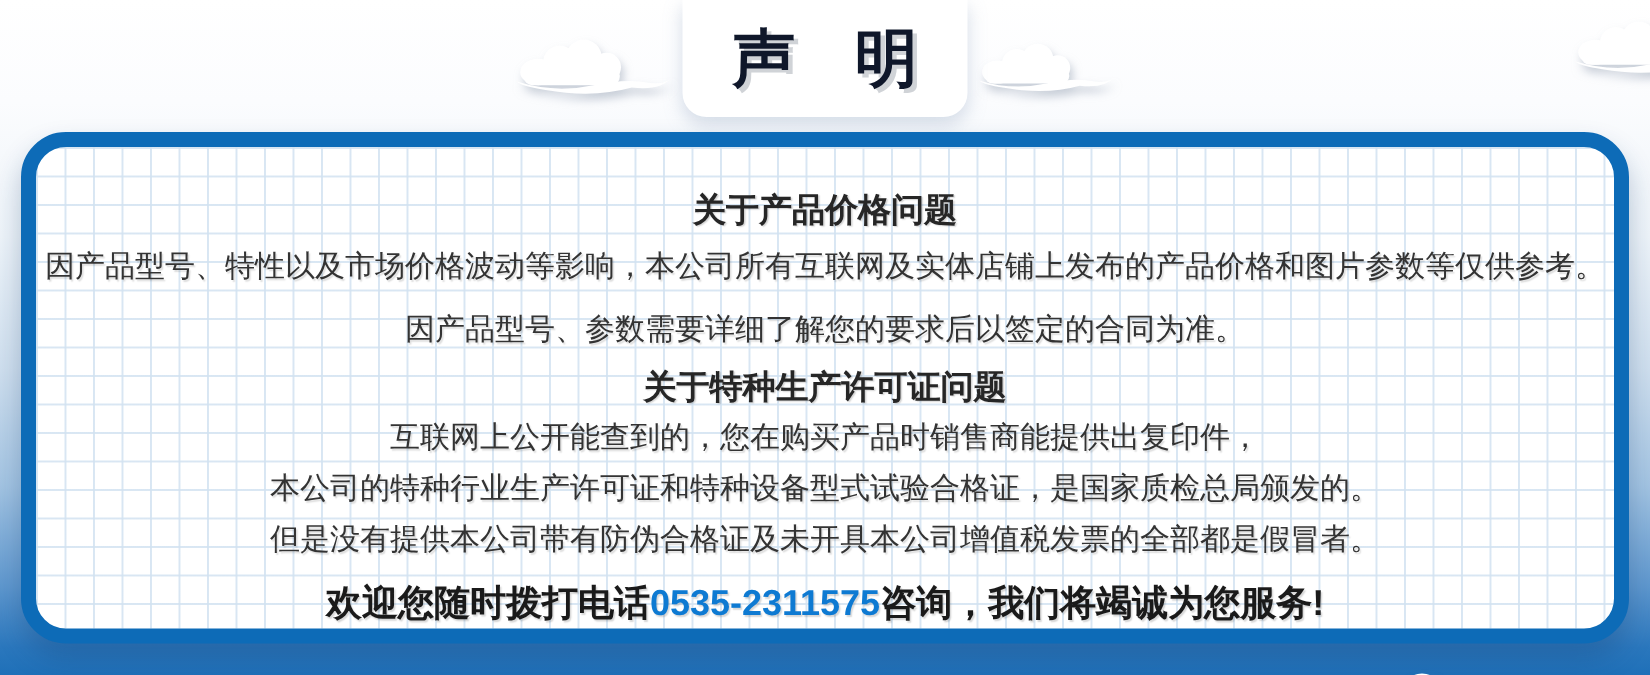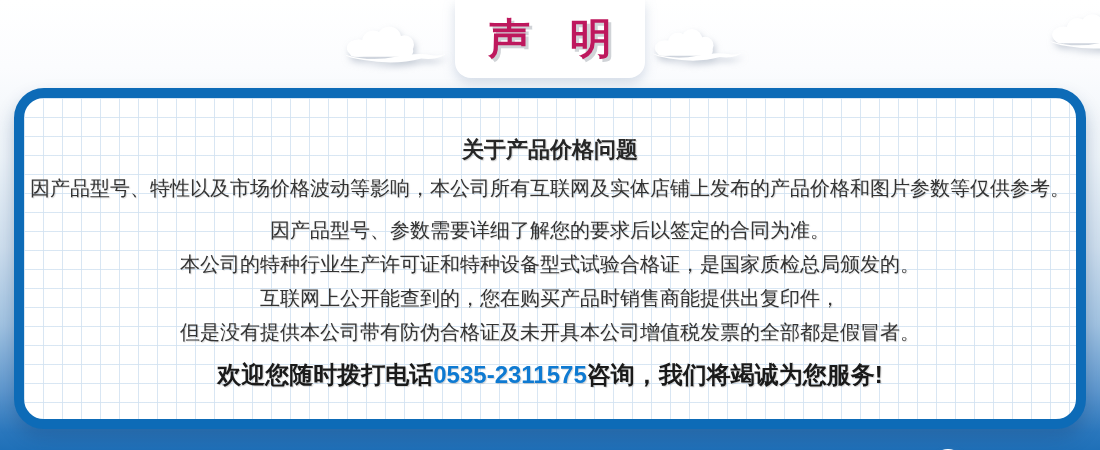--- a/index.html
+++ b/index.html
@@ -14,21 +14,21 @@
 
   
   .title-box {
     position:absolute; left:50%; transform:translateX(-50%);
     top:0; width:190px; height:78px;
     background:#ffffff; border-radius:0 0 16px 16px;
     box-shadow:0 5px 12px rgba(140,160,190,.35);
     display:flex; align-items:center; justify-content:center;
   }
   .title-text {
-    font-size:42px; font-weight:bold; color:#be185d;
+    font-size:42px; font-weight:bold; color:#0f172a;
     letter-spacing:14px; padding-left:14px; line-height:1;
     text-shadow:3px 3px 0 rgba(170,175,182,.55);
   }
 
   .cloud { position:absolute; filter:drop-shadow(2px 4px 3px rgba(150,162,180,.5)); }
   .cloud-a { left:333px; top:24px; width:122px; height:40px; }
   .cloud-b { left:644px; top:27px; width:104px; height:35px; }
   .cloud-c { left:1042px; top:12px; width:110px; height:38px; }
   .cloud-d { left:854px; top:348px; width:152px; height:50px; }
 
@@ -37,21 +37,21 @@
     position:absolute; left:14px; top:88px; width:1072px; height:341px;
     background:#ffffff;
     background-image:
       linear-gradient(to right, rgba(210,226,241,.85) 1px, transparent 1px),
       linear-gradient(to bottom, rgba(210,226,241,.85) 1px, transparent 1px);
     background-size:19px 19px;
     border:10px solid #0d6bb7; border-radius:30px;
     box-shadow:0 10px 18px rgba(20,60,110,.28);
   }
   .panel-content {
-    position:relative; height:100%; padding-top:28px;
+    position:relative; height:100%; padding-top:18px;
     display:flex; flex-direction:column; align-items:center;
     text-align:center;
   }
   .t-heading {
     font-size:22px; font-weight:bold; color:#262626;
     line-height:28px; text-shadow:1px 1px 1px rgba(0,0,0,.18);
   }
   .t-line {
     font-size:20px; color:#333333; line-height:28px;
     text-shadow:1px 1px 1px rgba(0,0,0,.14);
@@ -97,22 +97,23 @@
 
   <div class="title-box">
     <span class="title-text">声 明</span>
   </div>
 
   <div class="panel">
     <div class="panel-content">
       <div class="t-heading mt-a">关于产品价格问题</div>
       <div class="t-line    mt-a">因产品型号、特性以及市场价格波动等影响，本公司所有互联网及实体店铺上发布的产品价格和图片参数等仅供参考。</div>
       <div class="t-line    mt-b">因产品型号、参数需要详细了解您的要求后以签定的合同为准。</div>
+      <div class="t-heading mt-a">关于特种生产许可证问题</div>
+      <div class="t-line    mt-c">互联网上公开能查到的，您在购买产品时销售商能提供出复印件，</div>
       <div class="t-line    mt-c">本公司的特种行业生产许可证和特种设备型式试验合格证，是国家质检总局颁发的。</div>
-      <div class="t-line    mt-c">互联网上公开能查到的，您在购买产品时销售商能提供出复印件，</div>
       <div class="t-line    mt-c">但是没有提供本公司带有防伪合格证及未开具本公司增值税发票的全部都是假冒者。</div>
       <div class="t-footer">
         <span>欢迎您随时拨打电话</span><span class="phone">0535-2311575</span><span>咨询，我们将竭诚为您服务!</span>
       </div>
     </div>
     <svg class="cloud cloud-d">
         <use href="#cloud"></use>
       </svg>
   </div>
 

